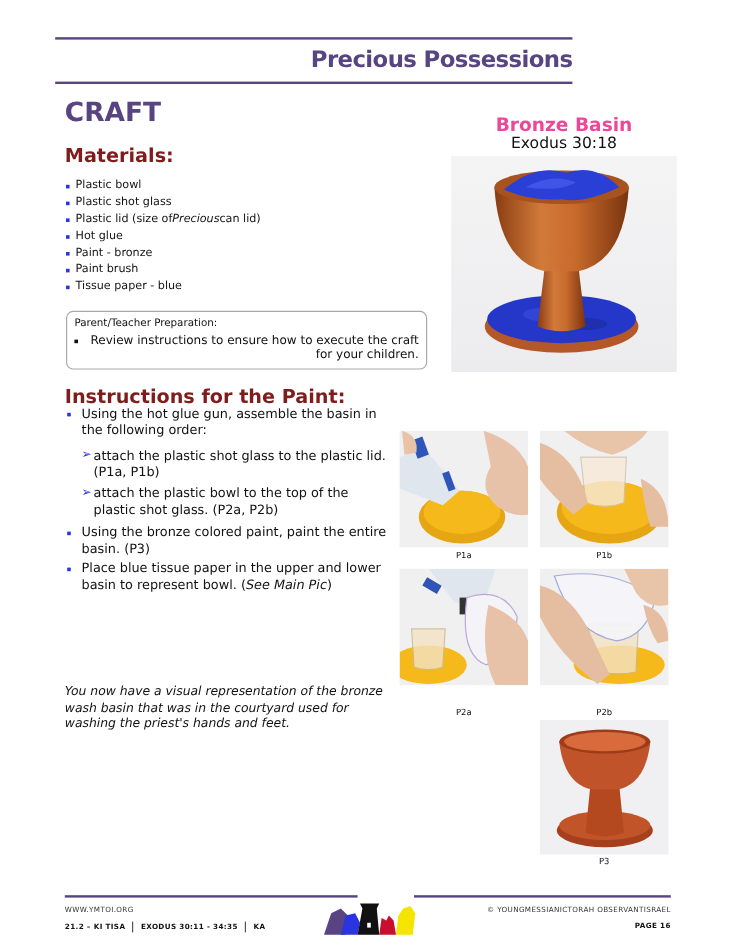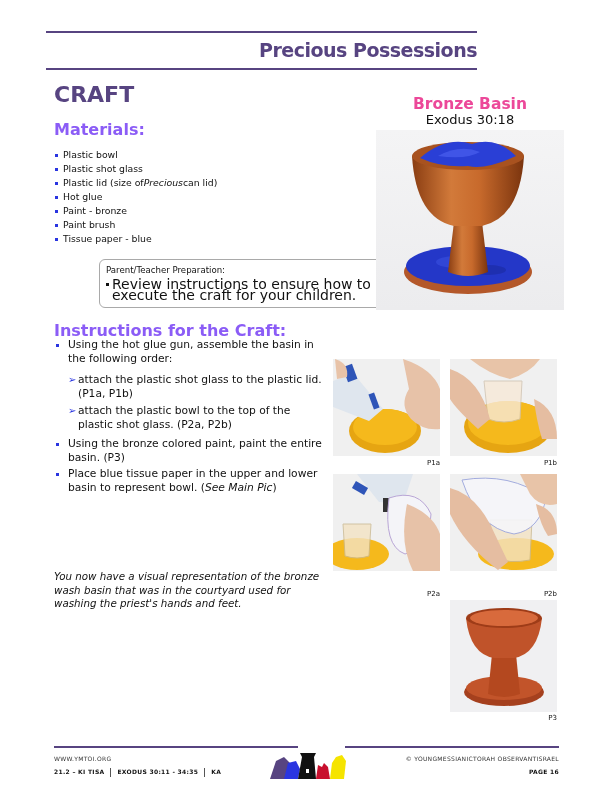--- a/index.html
+++ b/index.html
@@ -11,52 +11,52 @@
   .rule.mid { top: 68px; }
   .page-title { position: absolute; left: 46px; top: 33px; width: 431px; text-align: right;
     font-family: "DejaVu Sans", sans-serif; font-weight: bold; font-size: 19px; color: #574481;
     letter-spacing: -0.5px; line-height: 34px; }
   .rule.top, .rule.mid { left: 46px; width: 431px; }
 
   .section-title { position: absolute; left: 54px; top: 82px; font-family: "DejaVu Sans", sans-serif;
     font-weight: bold; font-size: 22px; color: #574481; line-height: 26px; }
 
   .h2 { position: absolute; font-family: "DejaVu Sans", sans-serif; font-weight: bold; font-size: 16px;
-    color: #8b5cf6; line-height: 20px; text-align: right; }
+    color: #7f1d1d; line-height: 20px; text-align: right; }
 
   .materials-list { position: absolute; left: 55px; top: 148px; list-style: none; }
   .materials-list li { font-size: 9.3px; line-height: 14px; height: 14px; display: flex; align-items: center; }
   .bullet-sq { width: 3px; height: 3px; background: #2a35e0; display: inline-block; margin-right: 5px; flex: none; }
   .materials-list li em { font-style: italic; }
 
   .prep-box { position: absolute; left: 55px; top: 259px; width: 301px; height: 49px;
-    border: 1px solid #a9a9a9; border-radius: 6px; padding: 4px 6px; margin-left: 44px; }
+    border: 1px solid #a9a9a9; border-radius: 6px; padding: 4px 6px; }
   .prep-title { font-size: 8.6px; line-height: 12px; }
-  .prep-item { font-size: 14px; line-height: 11px; margin-top: 3px; display: flex; }
+  .prep-item { font-size: 10px; line-height: 11px; margin-top: 3px; display: flex; text-align: right; }
   .prep-item .pb { width: 3px; height: 3px; background: #111; margin: 4px 3px 0 0; flex: none; }
 
   .main-pic-title { position: absolute; left: 370px; top: 94px; width: 200px; text-align: center; }
   .main-pic-title .t { font-family: "DejaVu Sans", sans-serif; font-weight: bold; font-size: 15.5px;
     color: #ec4899; line-height: 20px; display: block; }
   .main-pic-title .s { font-size: 13px; line-height: 10px; display: block; margin-top: 1px; }
 
   .main-photo { position: absolute; left: 376px; top: 130px; width: 188px; height: 180px;
     background: linear-gradient(180deg, #f4f4f5 0%, #ececee 100%); overflow: hidden; }
 
   .instr-list { position: absolute; left: 54px; top: 338px; width: 272px; list-style: none; }
   .instr-item { display: flex; font-size: 10.7px; line-height: 13.5px; margin-bottom: 3px; }
   .instr-item .ib { width: 3px; height: 3px; background: #2a35e0; margin: 6px 9px 0 2px; flex: none; }
   .sub-item { display: flex; font-size: 10.7px; line-height: 13.5px; margin: 8px 0 3px 14px; }
   .sub-item .arrow { color: #2a35e0; width: 10px; flex: none; font-size: 10px; }
 
   .closing { position: absolute; left: 54px; top: 550px; width: 270px; font-style: italic;
     font-size: 10.3px; line-height: 13.5px; margin-top: 20px; }
 
   .photo { position: absolute; width: 107px; height: 97px; overflow: hidden; background: #efefef; }
-  .caption { position: absolute; width: 107px; text-align: right; font-size: 7px; line-height: 10px; }
+  .caption { position: absolute; width: 107px; text-align: center; font-size: 7px; line-height: 10px; }
 
   .footer-rule { position: absolute; left: 54px; top: 746px; width: 244px; height: 2px; background: #574481; }
   .footer-rule.r { left: 345px; width: 214px; }
   .foot { position: absolute; font-size: 6px; line-height: 8px; color: #333; letter-spacing: 0.3px; }
   .foot.bold { font-weight: bold; color: #111; }
   .sep { display: inline-block; width: 1px; height: 9px; background: #555; vertical-align: middle; margin: 0 6px; }
   .logo { position: absolute; left: 268px; top: 751px; width: 82px; height: 29px; }
 </style>
 </head>
 <body>
@@ -131,21 +131,21 @@
 
     <path d="M78 92 L106 92 L112 142 Q92 150 72 142 Z" fill="url(#bz)"></path>
 
     <path d="M36 26 Q40 88 78 96 L106 96 Q144 88 148 26 Z" fill="url(#bz)"></path>
     <ellipse cx="92" cy="26" rx="56" ry="14" fill="#a8521f"></ellipse>
     <path d="M44 28 Q70 6 96 14 Q120 6 140 26 Q110 40 92 36 Q66 38 44 28 Z" fill="#2a3fd6"></path>
     <path d="M62 26 Q84 14 104 22 Q90 30 62 26 Z" fill="#4a60ee" opacity="0.7"></path>
   </svg>
 </div>
 
-<div class="h2" style="left:54px; top:321px;">Instructions for the Craft:</div>
+<div class="h2" style="left:54px; top:321px;">Instructions for the Paint:</div>
 <ul class="instr-list">
   <li>
     <div class="instr-item">
         <span class="ib"></span>
         <span>Using the hot glue gun, assemble the basin in the following order:</span>
       </div>
     <div class="sub-item">
         <span class="arrow">➢</span>
         <span>attach the plastic shot glass to the plastic lid. (P1a, P1b)</span>
       </div>

